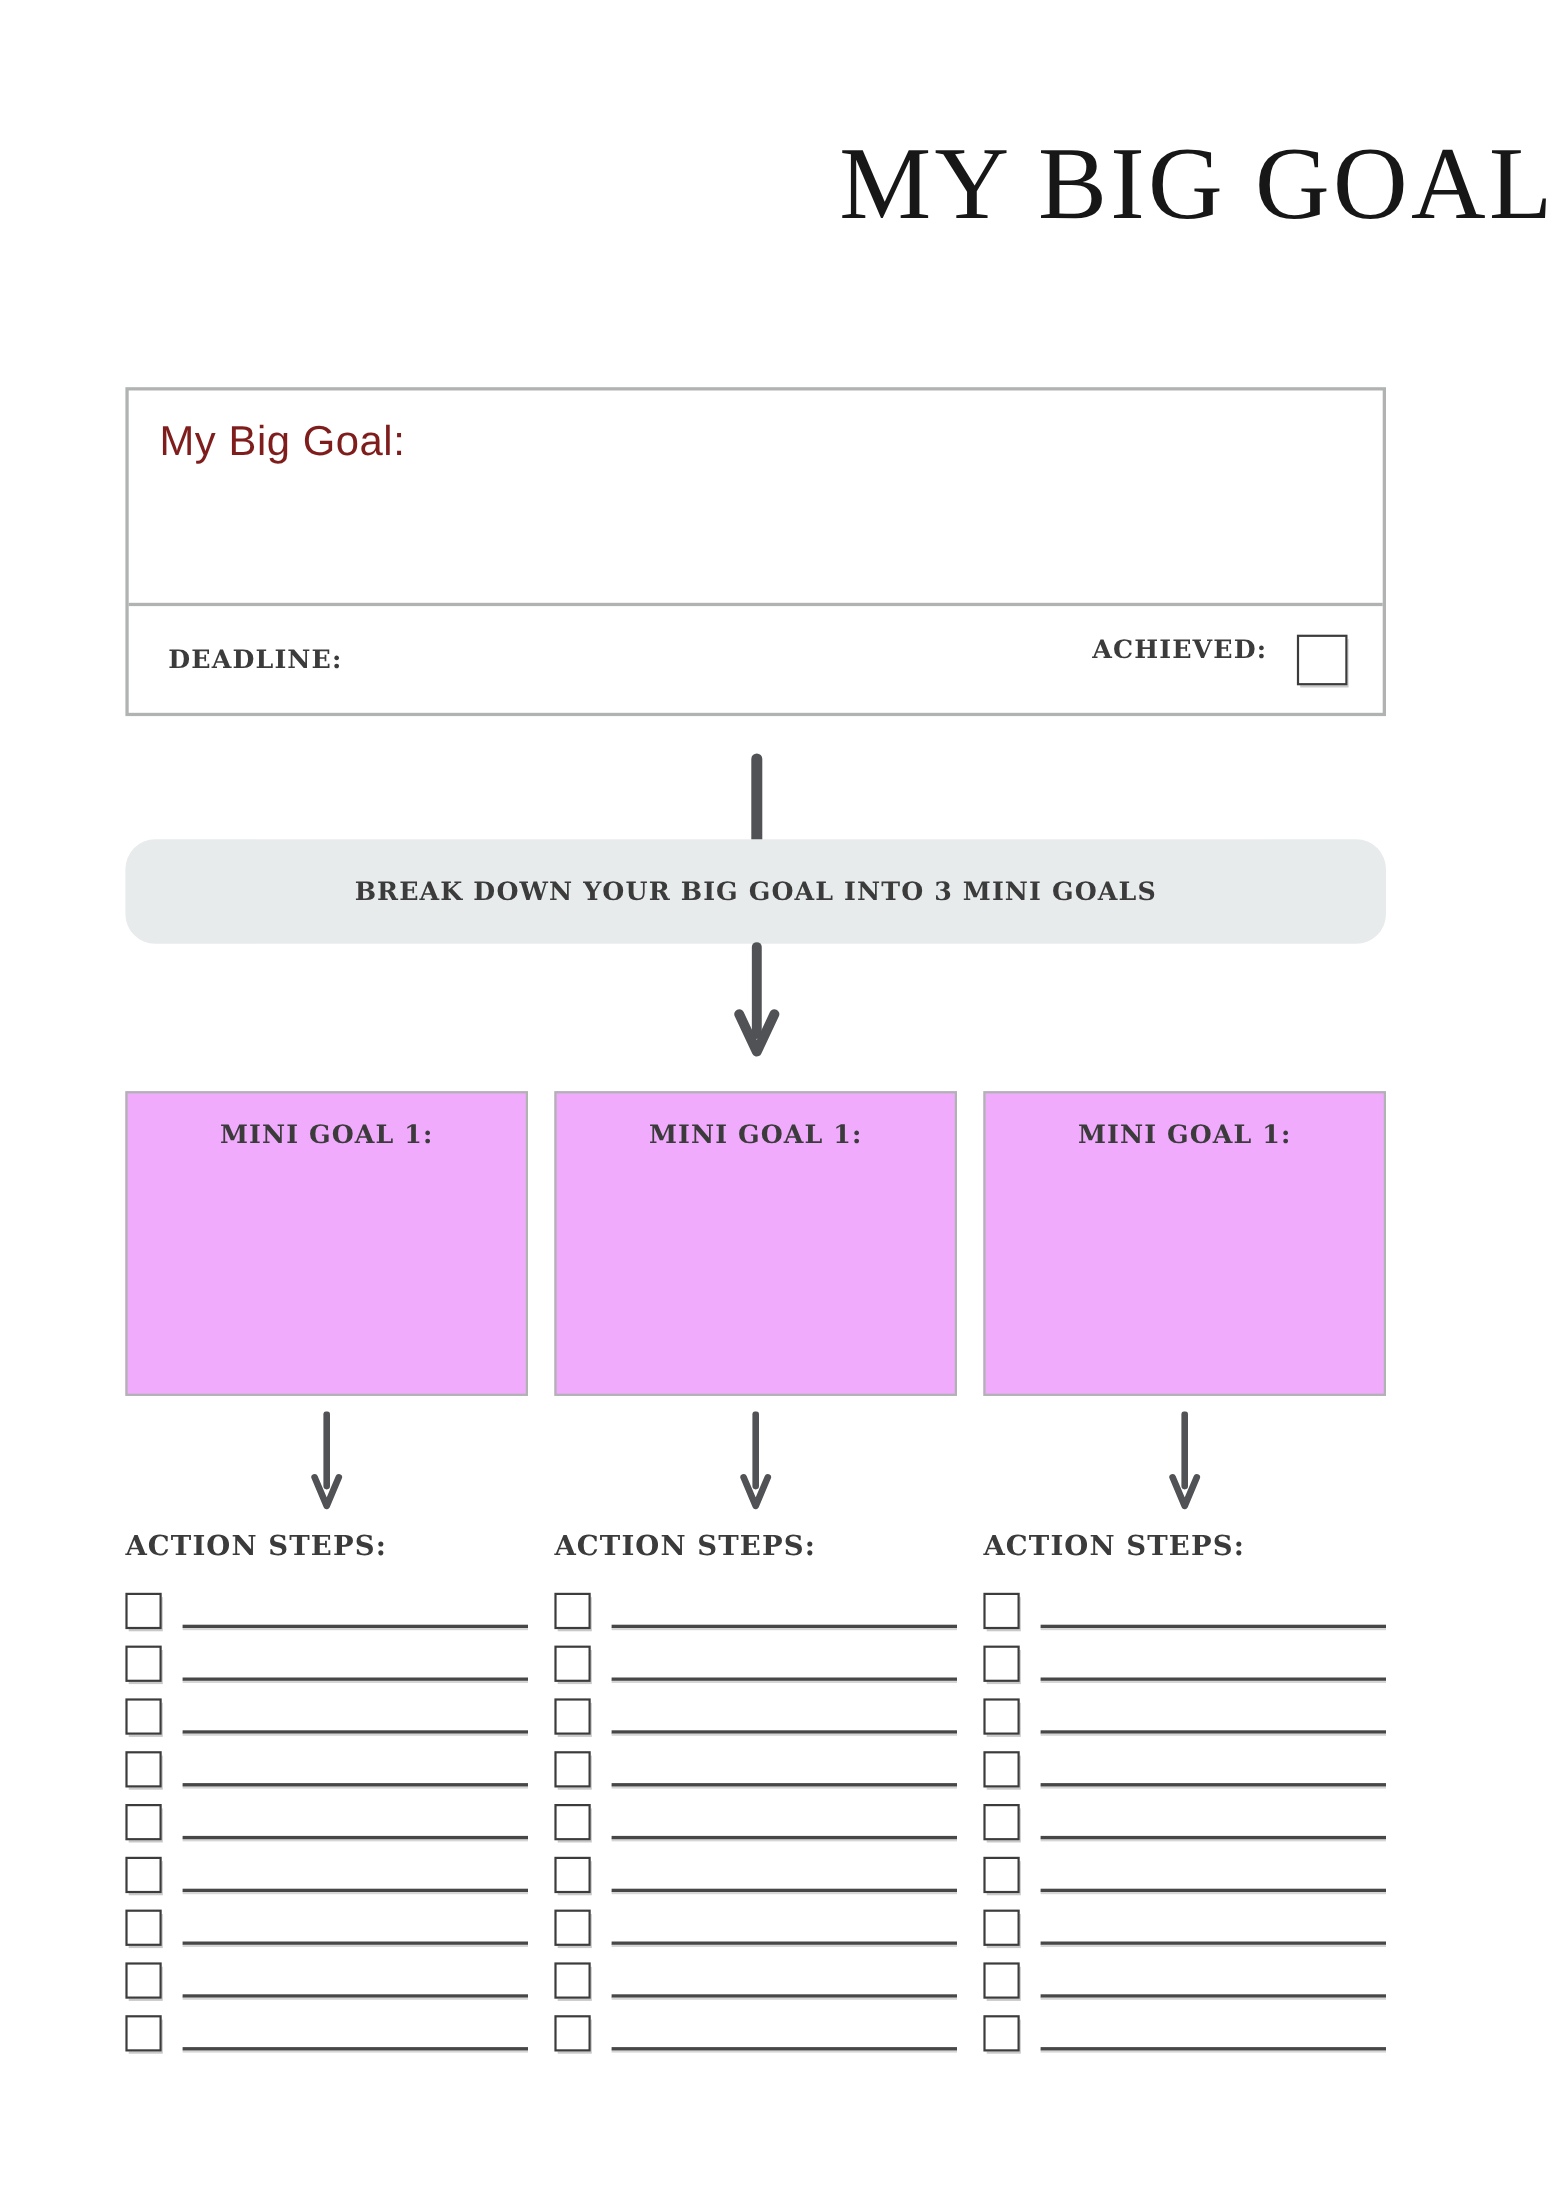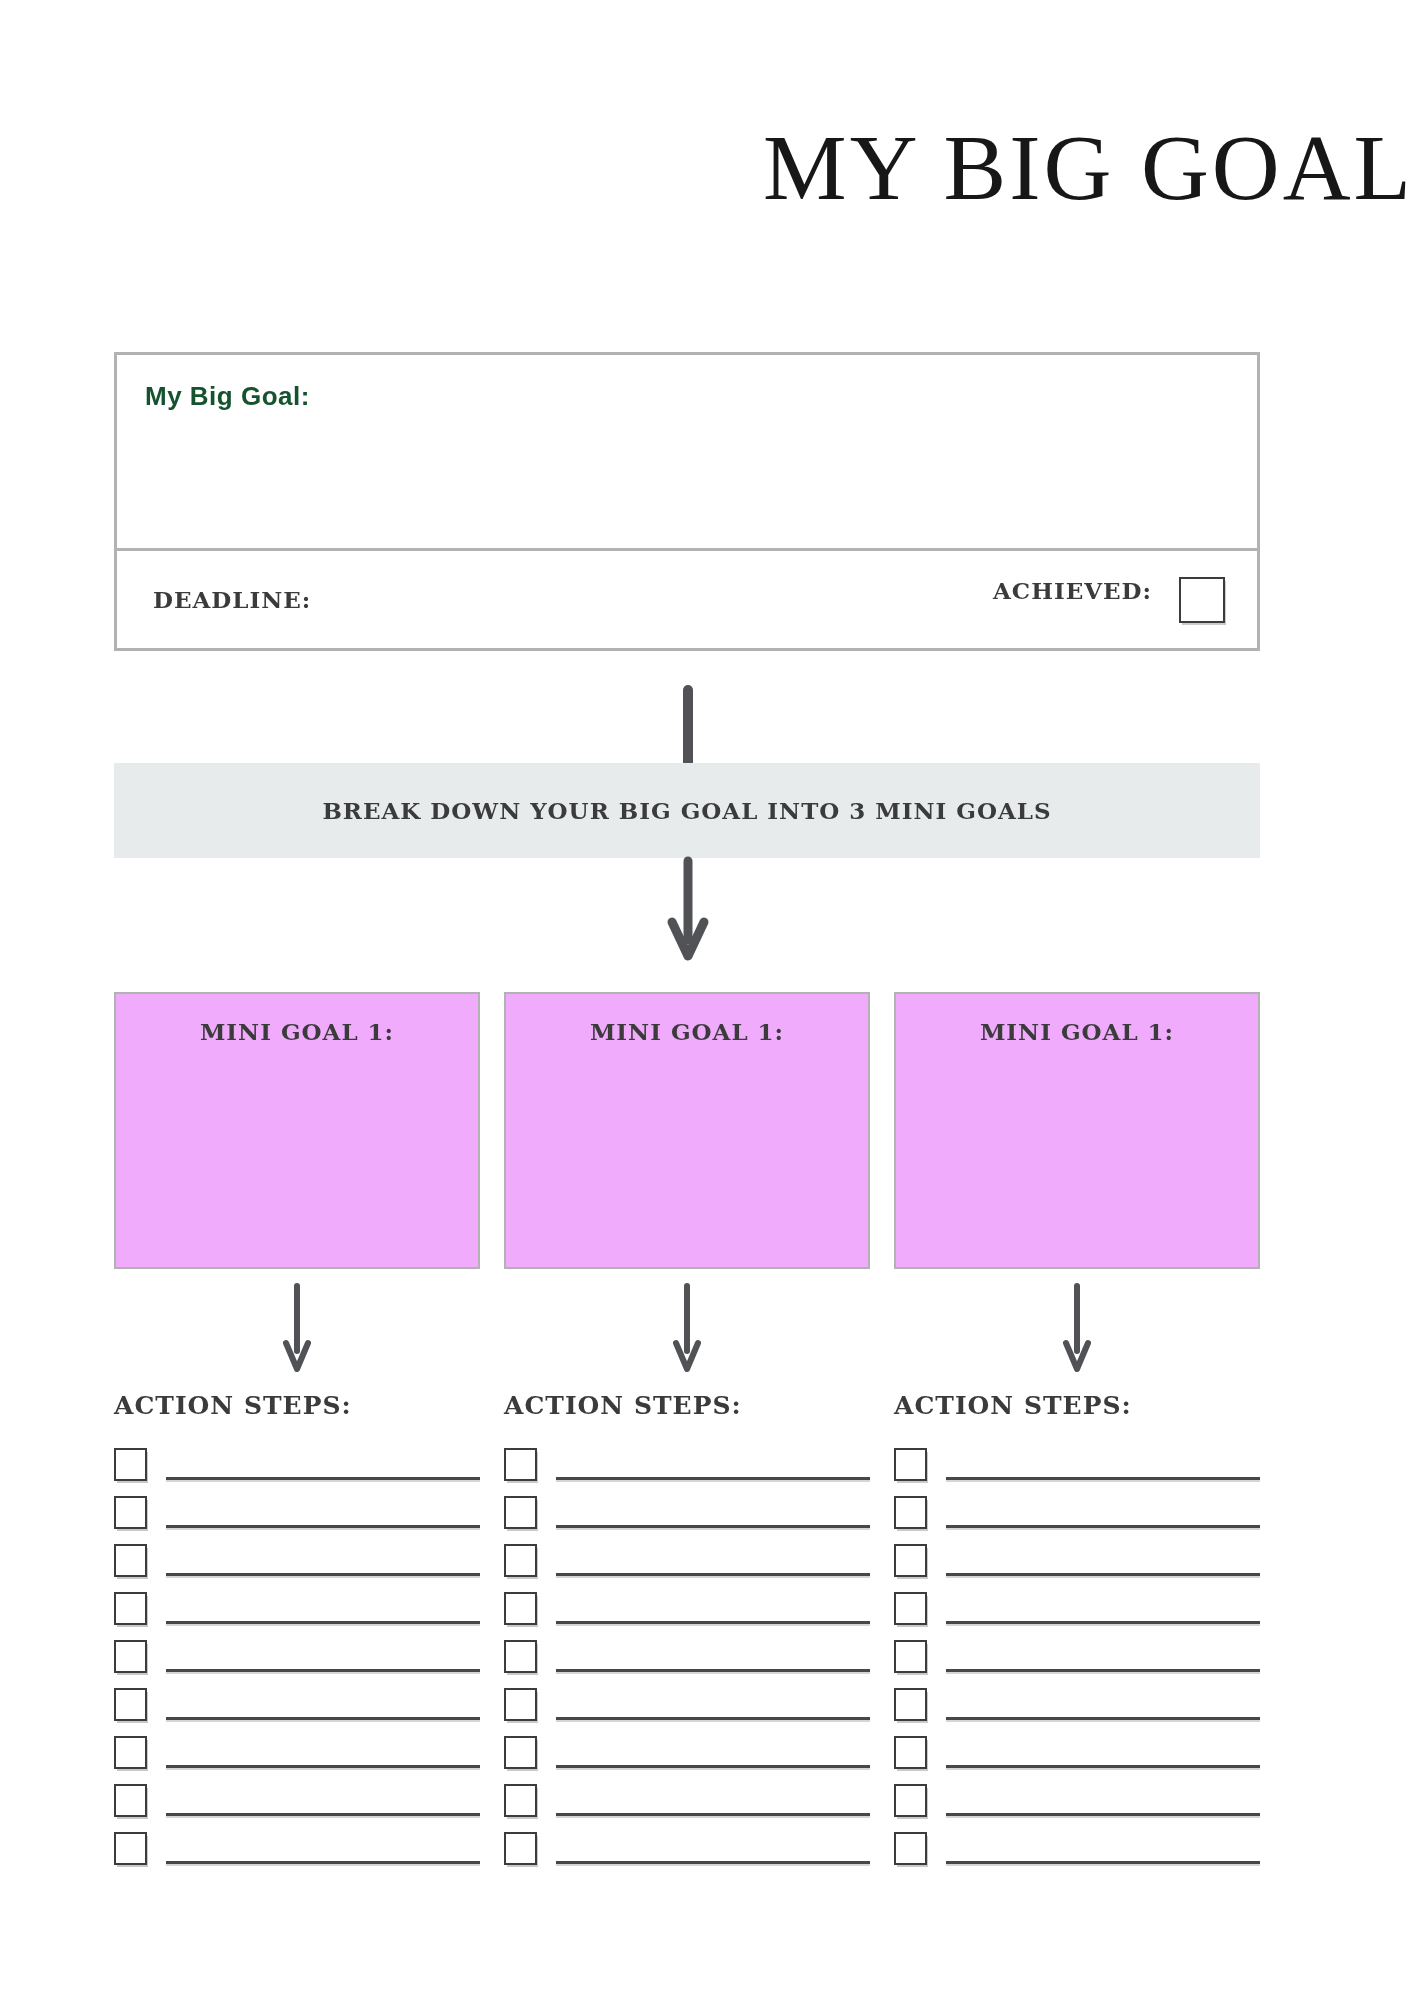--- a/index.html
+++ b/index.html
@@ -25,21 +25,21 @@
     position:absolute;top:352px;left:114px;width:1146px;height:299px;
     box-sizing:border-box;
     border:3px solid var(--border-gray,#b1b3b3);
     background:#fff;
     display:flex;flex-direction:column;
   }
   .bigbox-top{flex:1;position:relative;}
   .bigbox-label{
     position:absolute;top:26px;left:28px;
     font-family:"Liberation Sans",sans-serif;
-    font-weight:700;font-size:26px;color:#14532d;
+    font-weight:400;font-size:38px;color:#7f1d1d;
     letter-spacing:0.5px;
   }
   .bigbox-bottom{
     height:100px;box-sizing:border-box;
     border-top:3px solid var(--border-gray,#b1b3b3);
     display:flex;align-items:center;justify-content:space-between;
     padding:0 32px 0 36px;
   }
   .slab{
     font-family:"DejaVu Serif",serif;
@@ -58,21 +58,21 @@
   
   .connector{
     position:absolute;top:685px;left:683px;
     width:10px;height:80px;
     background:var(--arrow-color,#58595b);
     border-radius:6px 6px 0 0;
   }
   .banner{
     position:absolute;top:763px;left:114px;width:1146px;height:95px;
     background:var(--banner-bg,#e8ebec);
-    display:flex;align-items:center;justify-content:center;
+    display:flex;align-items:center;justify-content:center;border-radius:27px;
   }
   .banner-text{font-size:23px;text-align:center;}
   .bigarrow{position:absolute;top:856px;left:664px;}
   
   .grid3{
     position:absolute;left:114px;width:1146px;
     display:grid;grid-template-columns:repeat(3,1fr);gap:24px;
   }
   .minirow{top:992px;}
   .minibox{

